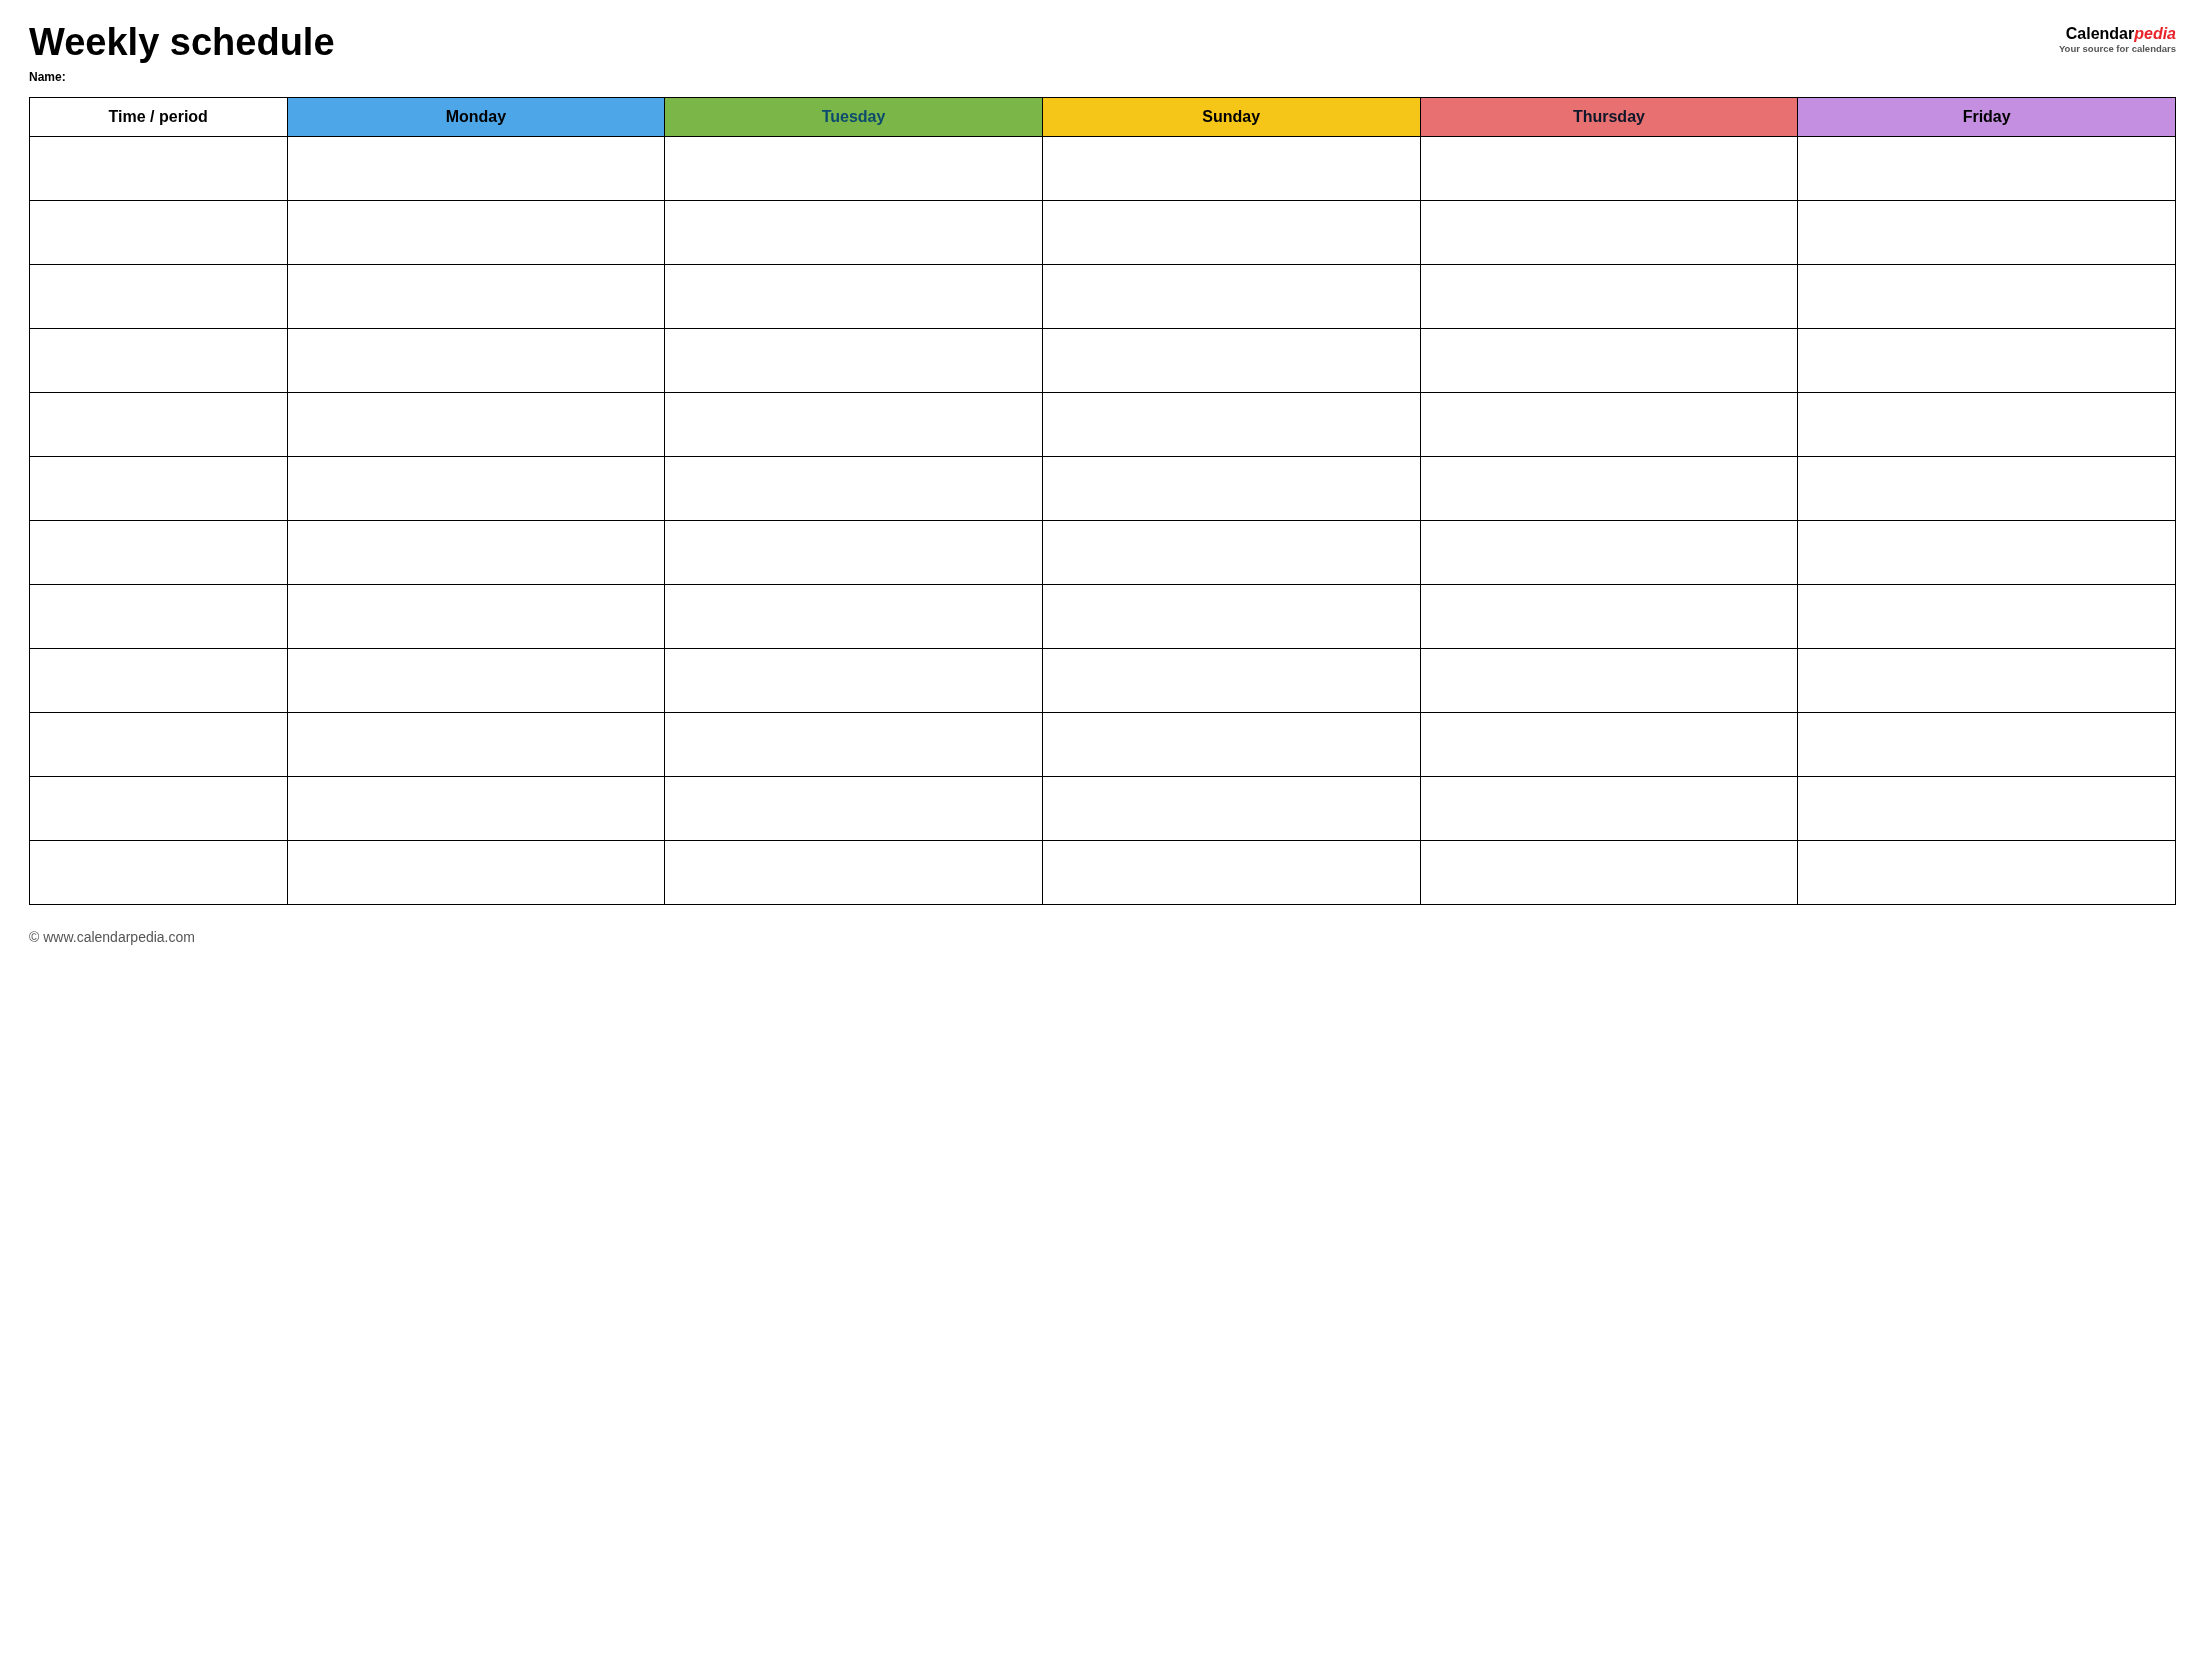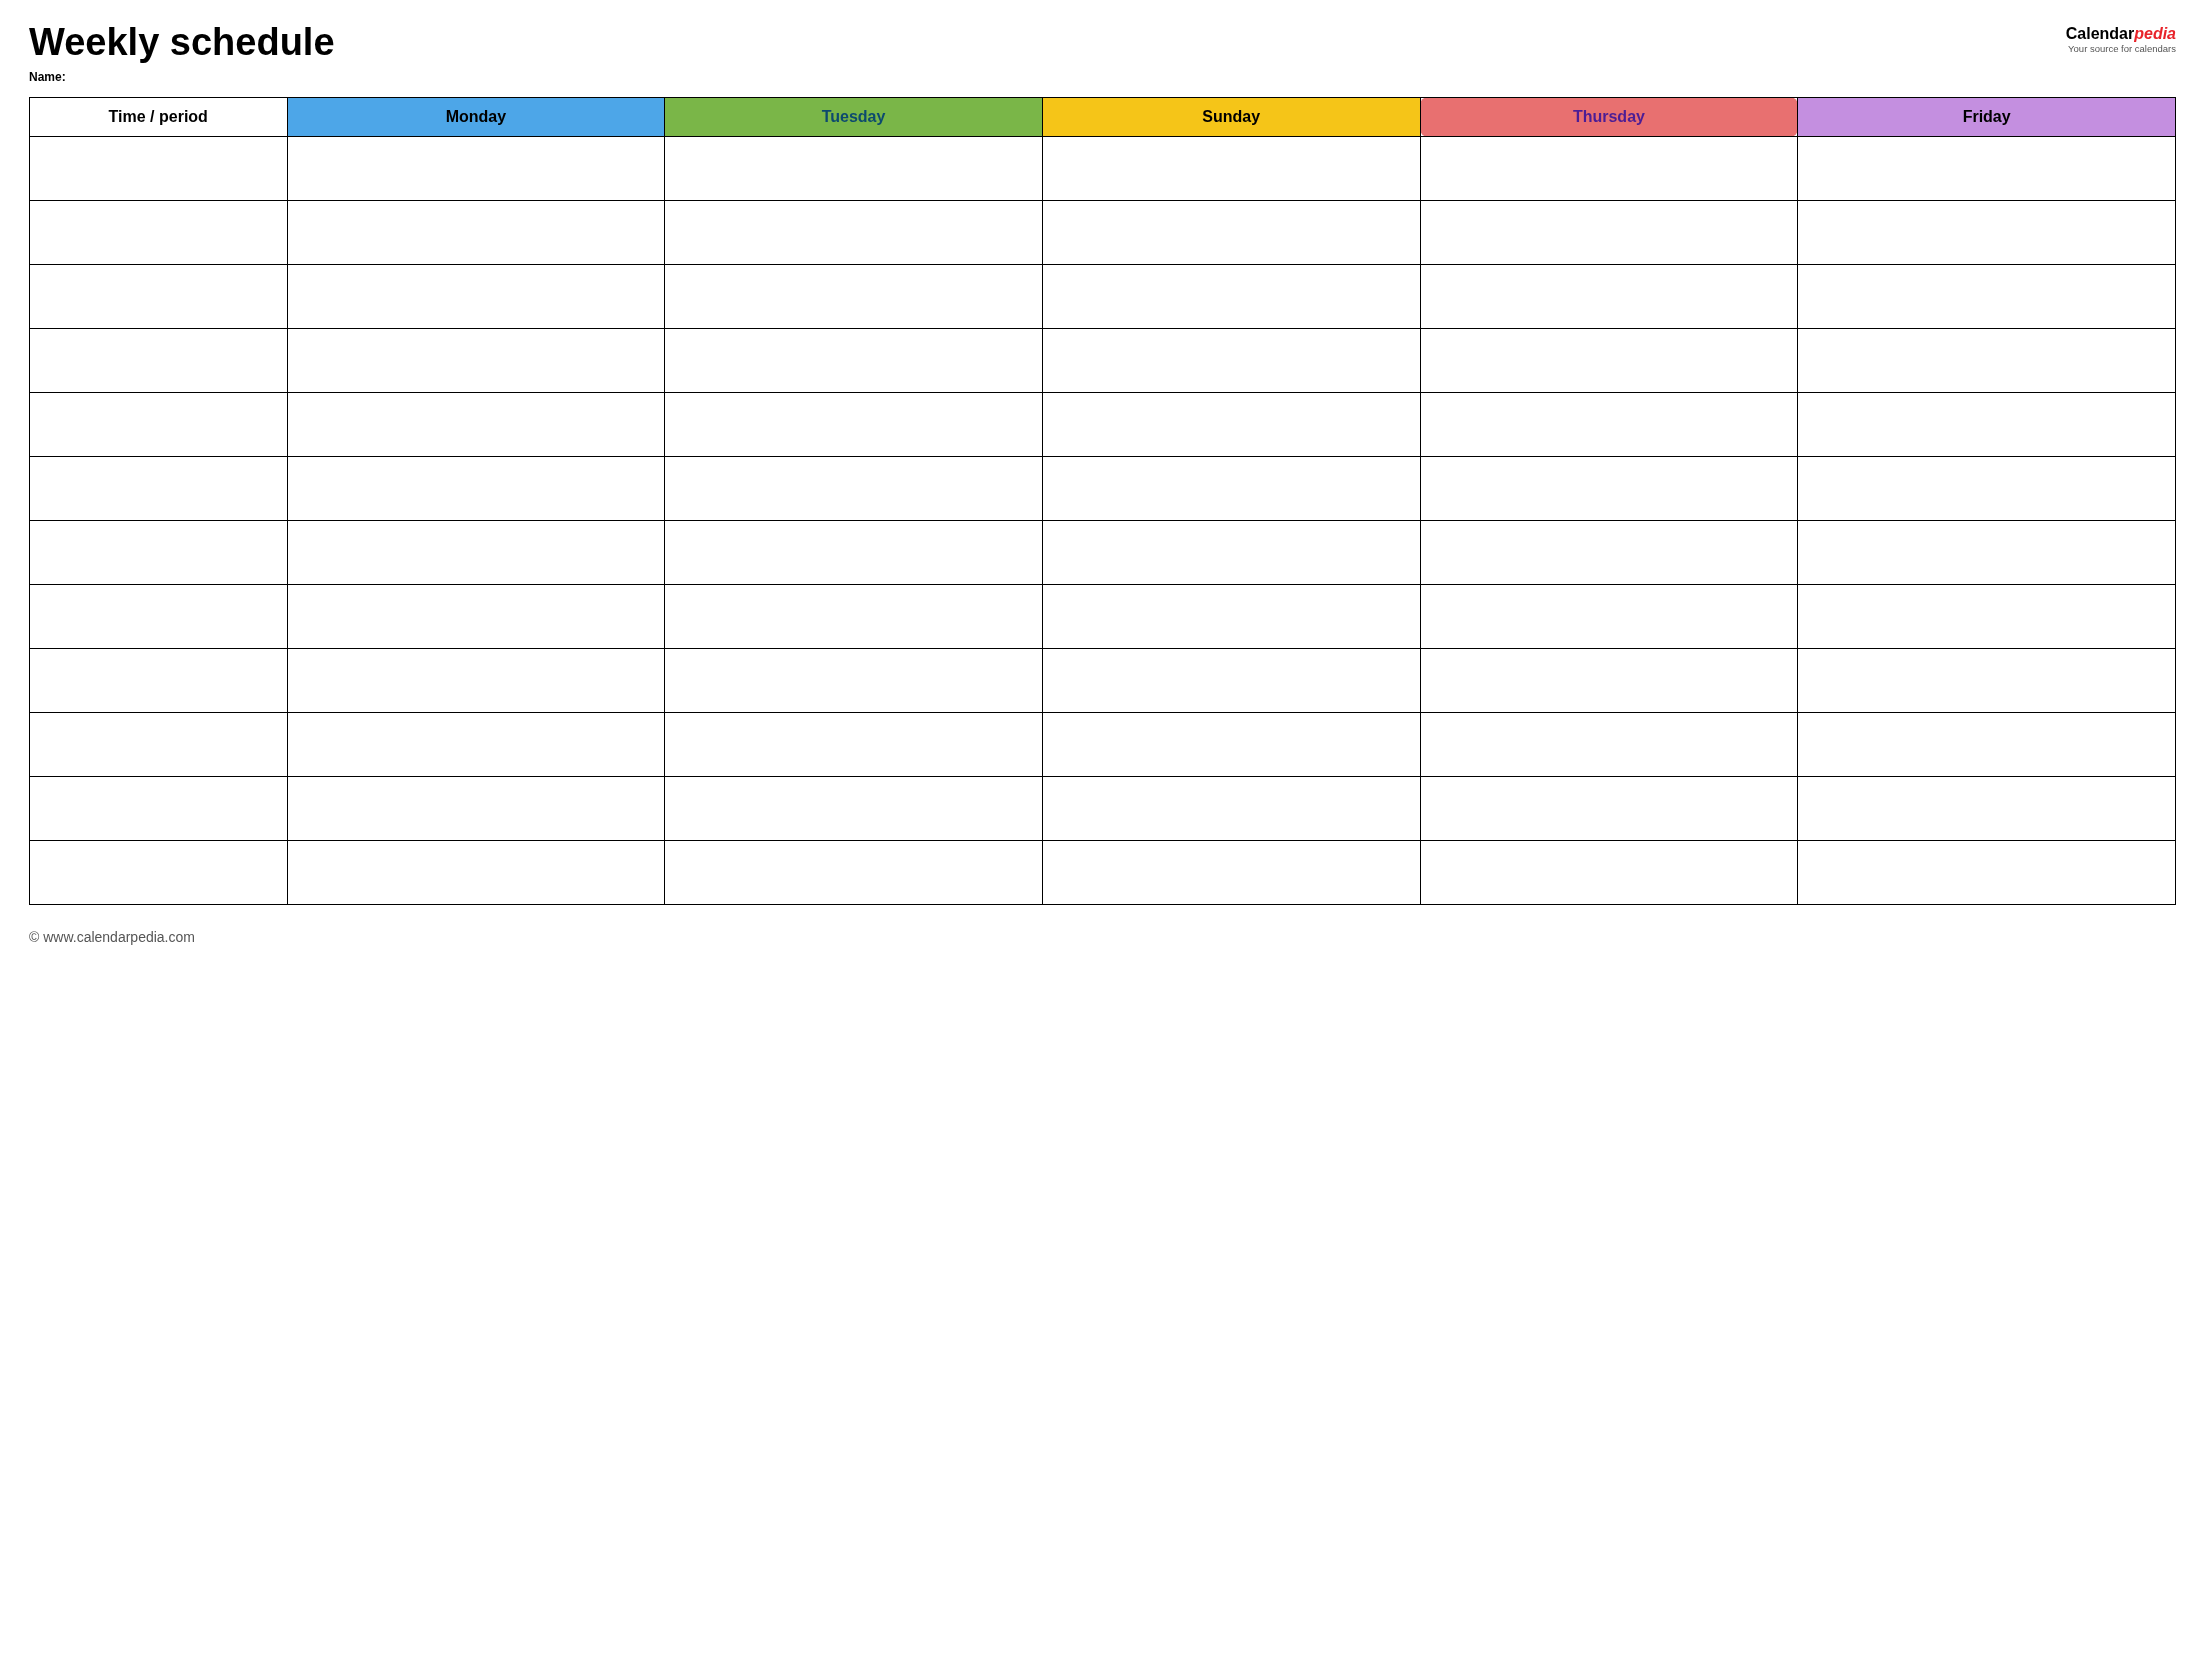--- a/index.html
+++ b/index.html
@@ -48,20 +48,21 @@
       font-weight: bold;
     }
 
     .logo-calendar span.calendar-black {
       font-weight: bold;
     }
 
     .logo-subtitle {
       font-size: 9.5px;
       color: #555555;
+      font-weight: bold;
     }
 
     .name-row {
       font-size: 12px;
       font-weight: bold;
       color: #000000;
       margin-bottom: 13px;
     }
 
     .schedule-table {
@@ -103,23 +104,22 @@
     }
 
     .th-wednesday {
       background-color: #f5c518;
       color: #000000;
       width: 17.6%;
     }
 
     .th-thursday {
       background-color: #e87070;
-      color: #4c1d95;
-      width: 17.6%;
-      border-radius: 8px;
+      color: #0f172a;
+      width: 17.6%;
     }
 
     .th-friday {
       background-color: #c48fe0;
       color: #000000;
       width: 17.6%;
     }
 
     .schedule-table tbody td {
       height: 64px;

